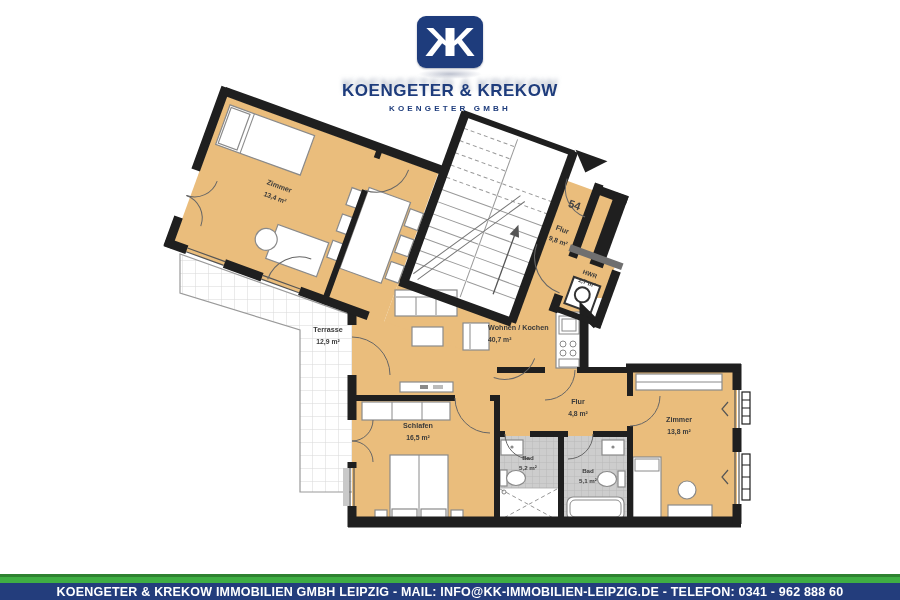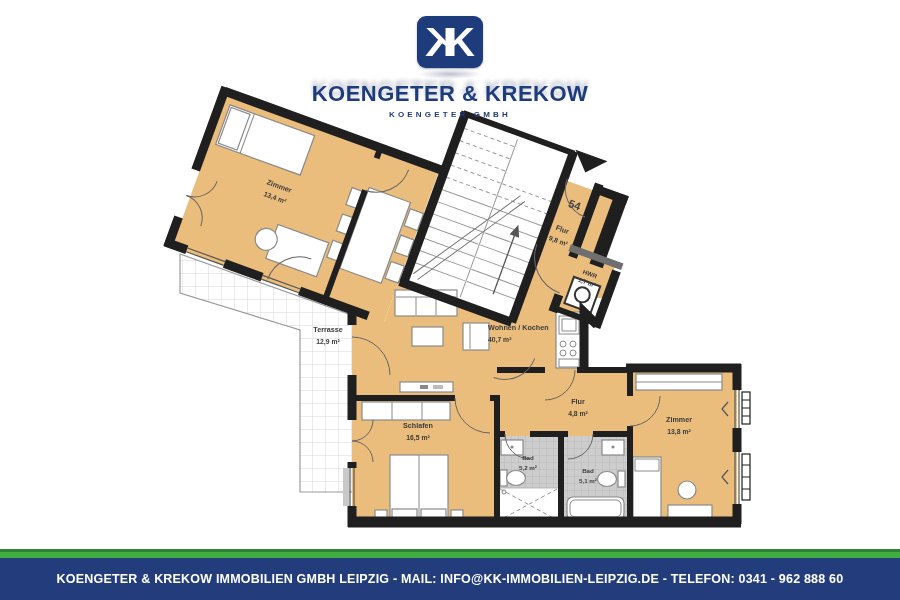--- a/index.html
+++ b/index.html
@@ -7,27 +7,27 @@
        font-family:"Liberation Sans",sans-serif;}
   
   .header{position:absolute;top:16px;left:0;width:100%;display:flex;flex-direction:column;
           align-items:center;z-index:5;}
   .logo-box{width:66px;height:52px;background:#1e3c7c;border-radius:9px;display:flex;
             align-items:center;justify-content:center;box-shadow:0 1px 2px rgba(60,70,100,.45);}
   .logo-box span{color:#fff;font-size:40px;font-weight:bold;line-height:40px;}
   .k-mirror{display:inline-block;transform:scaleX(-1);margin-right:-8px;}
   .logo-reflection{width:64px;height:10px;margin-top:1px;
       background:radial-gradient(ellipse at center,rgba(110,120,150,.45),rgba(110,120,150,0) 70%);}
-  .company-name{margin-top:2px;color:#1e3c7c;font-size:22px;font-weight:bold;letter-spacing:.5px;
+  .company-name{margin-top:2px;color:#1e3c7c;font-size:17px;font-weight:bold;letter-spacing:.5px;
       text-shadow:0 -5px 4px rgba(140,150,170,.6);}
   .company-subtitle{margin-top:3px;color:#1e3c7c;font-size:8px;font-weight:bold;letter-spacing:3.2px;}
   
   .footer{position:absolute;bottom:0;left:0;width:100%;z-index:5;}
   .footer-green{height:9px;background:linear-gradient(to bottom,#2e8230 0 3px,#3fae43 3px 100%);}
-  .footer-navy{height:42px;background:#233d7c;display:flex;align-items:center;justify-content:center;}
+  .footer-navy{height:17px;background:#233d7c;display:flex;align-items:center;justify-content:center;}
   .footer-navy div{color:#fff;font-size:12.5px;font-weight:bold;letter-spacing:.2px;}
   
   svg{position:absolute;top:0;left:0;}
   .wall{stroke:#1f1f1f;fill:none;}
   .wall9{stroke-width:9;} .wall6{stroke-width:6;} .wall11{stroke-width:11;}
   .gray-wall{stroke:#6f6f6f;stroke-width:7;fill:none;}
   .floor{fill:#eabd7c;}
   .furn{fill:#fff;stroke:#8a8a8a;stroke-width:1.2;}
   .furnline{stroke:#8a8a8a;stroke-width:1;fill:none;}
   .arc{stroke:#666;stroke-width:1;fill:none;}

